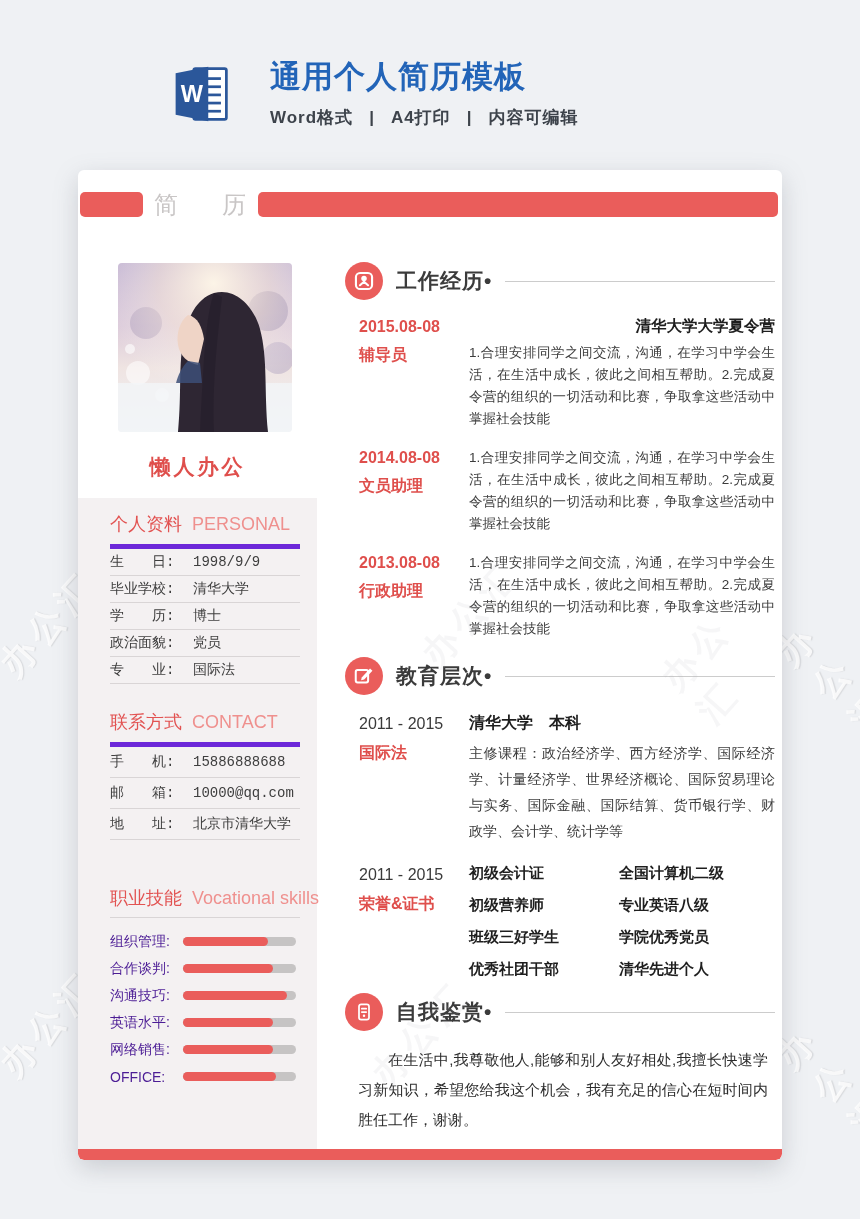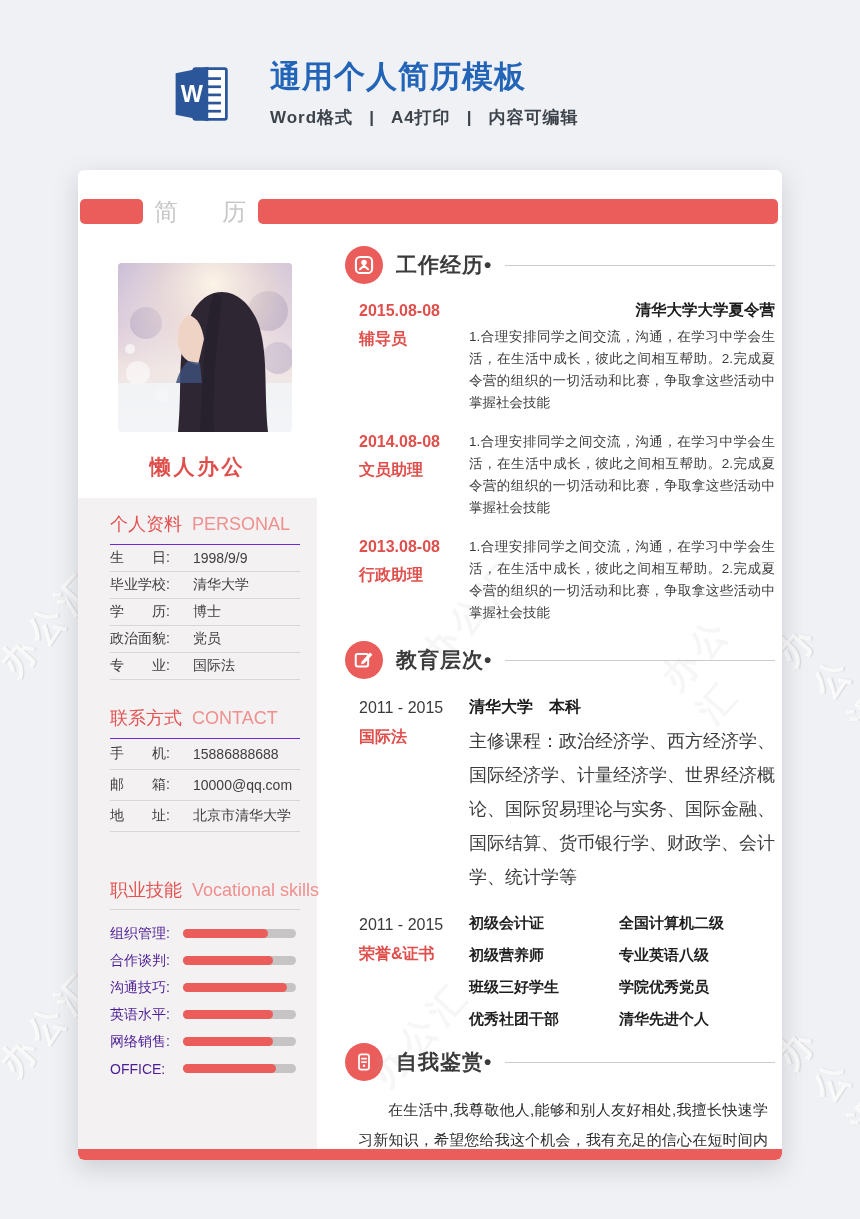--- a/index.html
+++ b/index.html
@@ -39,68 +39,68 @@
   
   .paper{
     position:absolute;left:78px;top:170px;width:704px;height:990px;
     background:#ffffff;border-radius:6px;
     box-shadow:0 8px 24px rgba(110,115,125,0.28);
     overflow:hidden;
   }
   .paper-bottom{position:absolute;left:0;right:0;bottom:0;height:11px;background:var(--accent);border-radius:0 0 6px 6px;}
 
   
-  .banner{position:absolute;left:0;right:0;top:29px;height:25px;}
+  .banner{position:absolute;left:0;right:0;top:22px;height:25px;}
   .banner-bar-left{position:absolute;left:2px;top:0;width:63px;height:25px;background:var(--accent);border-radius:5px;}
   .banner-title{position:absolute;left:76px;top:-3px;font-size:24px;color:#C9C6C6;letter-spacing:10px;white-space:nowrap;}
   .banner-bar-right{position:absolute;left:180px;right:4px;top:0;height:25px;background:var(--accent);border-radius:5px;}
 
   
   .photo{position:absolute;left:40px;top:93px;width:174px;height:169px;border-radius:4px;overflow:hidden;}
   .photo svg{display:block;}
   .name{position:absolute;left:0;top:283px;width:239px;text-align:center;font-size:21px;font-weight:bold;color:var(--accent-deep);letter-spacing:3px;}
   .side-panel{position:absolute;left:0;top:328px;width:239px;bottom:11px;background:#F4F1F2;padding-top:14px;}
   .side-section{padding:0 17px 0 32px;}
   .side-title{font-size:18px;line-height:24px;margin-bottom:8px;white-space:nowrap;}
   .side-title .cn{color:#E25352;font-weight:normal;}
   .side-title .en{color:var(--accent-light);margin-left:5px;}
-  .rows{border-top:1px solid #6d28d9;}
+  .rows{border-top:5px solid #6d28d9;font-family:Liberation Mono, monospace;}
   .info-row{display:flex;align-items:center;height:27px;border-bottom:1px solid #D9D5D6;font-size:14px;color:#3E3E3E;}
   .info-row .lbl{width:83px;flex:none;}
   .contact .info-row{height:31px;font-size:14px;}
   .contact{margin-top:26px;}
   .skills{margin-top:46px;}
   .skills .side-title{border-bottom:1px solid #D9D5D6;padding-bottom:7px;margin-bottom:10px;}
   .skill-row{display:flex;align-items:center;height:27px;font-size:14px;color:#4c1d95;}
   .skill-row .lbl{width:73px;flex:none;}
   .skill-track{position:relative;width:113px;height:9px;background:#C6C4C4;border-radius:5px;flex:none;}
   .skill-fill{position:absolute;left:0;top:0;bottom:0;background:var(--accent);border-radius:5px;}
 
   
-  .main{position:absolute;left:267px;top:76px;width:430px;}
+  .main{position:absolute;left:267px;top:92px;width:430px;}
   .section-header{display:flex;align-items:center;height:38px;}
   .sec-icon{width:38px;height:38px;border-radius:50%;background:var(--accent);display:flex;align-items:center;justify-content:center;margin-right:13px;flex:none;}
   .sec-title{font-size:21px;font-weight:bold;color:#3B3B3B;letter-spacing:1px;white-space:nowrap;}
   .sec-line{flex:1;height:1px;background:#CCCCCC;margin-left:13px;}
 
   .work-entries{margin:16px 0 0 14px;}
   .entry{display:flex;margin-bottom:17px;}
   .entry-left{width:110px;flex:none;padding-top:2px;}
   .entry-period{color:var(--accent-deep);font-weight:bold;font-size:16px;margin-bottom:9px;white-space:nowrap;}
   .entry-role{color:var(--accent-deep);font-weight:bold;font-size:16px;}
   .entry-right{flex:1;}
   .entry-org{font-weight:bold;font-size:15.5px;color:#1E1E1E;margin-bottom:5px;text-align:right;}
   .entry-desc{font-size:13.5px;color:#3C3C3C;line-height:22px;text-align:justify;}
 
   .edu-section{margin-top:4px;}
   .edu-entry{display:flex;margin:18px 0 20px 14px;}
   .edu-period{color:#3A3A3A;font-size:16px;margin-bottom:10px;white-space:nowrap;}
   .edu-major{color:var(--accent-deep);font-weight:bold;font-size:16px;}
   .edu-school{font-weight:bold;font-size:16px;color:#1E1E1E;margin-bottom:6px;}
-  .edu-courses{font-size:18px;color:#3C3C3C;line-height:34px;text-align:justify;}
+  .edu-courses{font-size:14px;color:#3C3C3C;line-height:26px;text-align:justify;}
   .honors{display:flex;margin:0 0 14px 14px;}
   .honors-left{width:110px;flex:none;padding-top:2px;}
   .honors-grid{flex:1;display:grid;grid-template-columns:150px 1fr;row-gap:13px;font-size:15px;font-weight:bold;color:#1E1E1E;}
 
   .self-section{margin-top:6px;}
   .self-paras{margin:14px 0 0 13px;width:410px;}
   .self-paras p{margin:0;font-size:15px;line-height:30px;color:#2D2D2D;text-indent:2em;text-align:justify;}
 </style>
 </head>
 <body>

